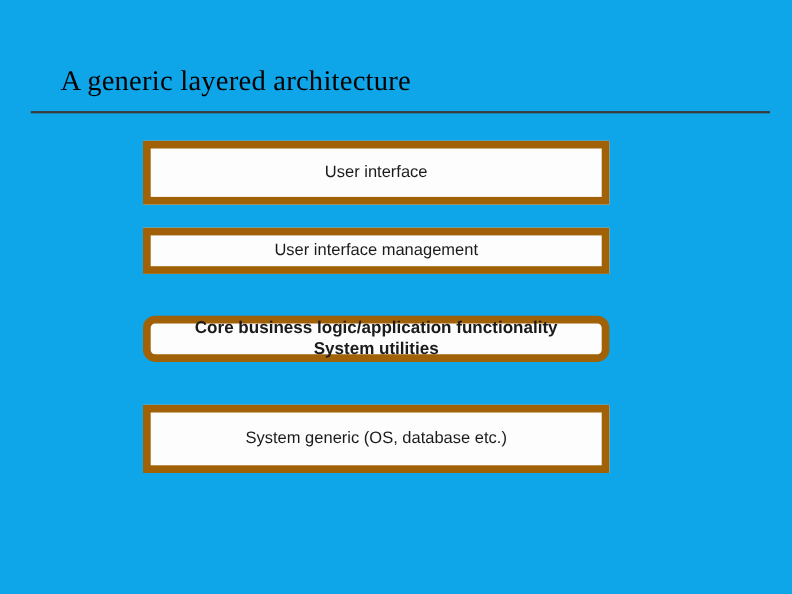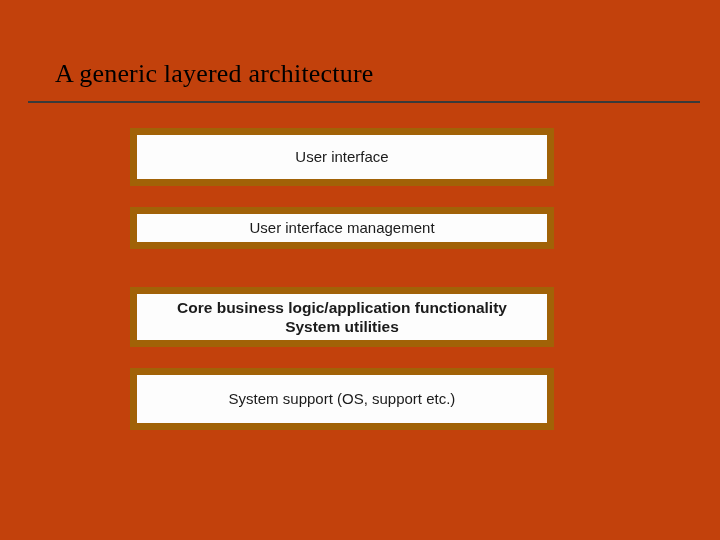--- a/index.html
+++ b/index.html
@@ -14,21 +14,21 @@
     position: relative;
     overflow: hidden;
     font-family: "Liberation Sans", sans-serif;
   }
 
   #slide {
     position: absolute;
     left: 0; top: 0;
     width: 720px;
     height: 540px;
-    background: #c2410c;
+    background: #0ea5e9;
   }
 
   
   #slide-title {
     position: absolute;
     left: 55px;
     top: 60px;
     width: 620px;
     font-family: "Liberation Serif", "DejaVu Serif", serif;
     font-size: 26px;
@@ -74,21 +74,21 @@
     z-index: -1;
   }
 
   .layer-text {
     line-height: 1.25;
     padding: 0 10px;
   }
 
   #layer-1 { top: 128px;  height: 58px; }
   #layer-2 { top: 207px;  height: 42px; }
-  #layer-3 { top: 287px;  height: 60px; }
+  #layer-3 { top: 287px;  height: 42px; border-radius: 11px; }
   #layer-4 { top: 368px;  height: 62px; }
 
   #layer-1 .layer-text { font-size: 15px; font-weight: 400; }
   #layer-2 .layer-text { font-size: 15px; font-weight: 400; }
   #layer-3 .layer-text { font-size: 15.5px; font-weight: 700; }
   #layer-4 .layer-text { font-size: 15px; font-weight: 400; }
 </style>
 </head>
 <body>
 
@@ -112,17 +112,17 @@
 
   <div class="layer-box" id="layer-3">
     <div class="layer-text">
       <span>Core business logic/application functionality</span><br>
       <span>System utilities</span>
     </div>
   </div>
 
   <div class="layer-box" id="layer-4">
     <div class="layer-text">
-      <span>System support (OS, support etc.)</span>
+      <span>System generic (OS, database etc.)</span>
     </div>
   </div>
 
 </div>
 
 </body></html>

